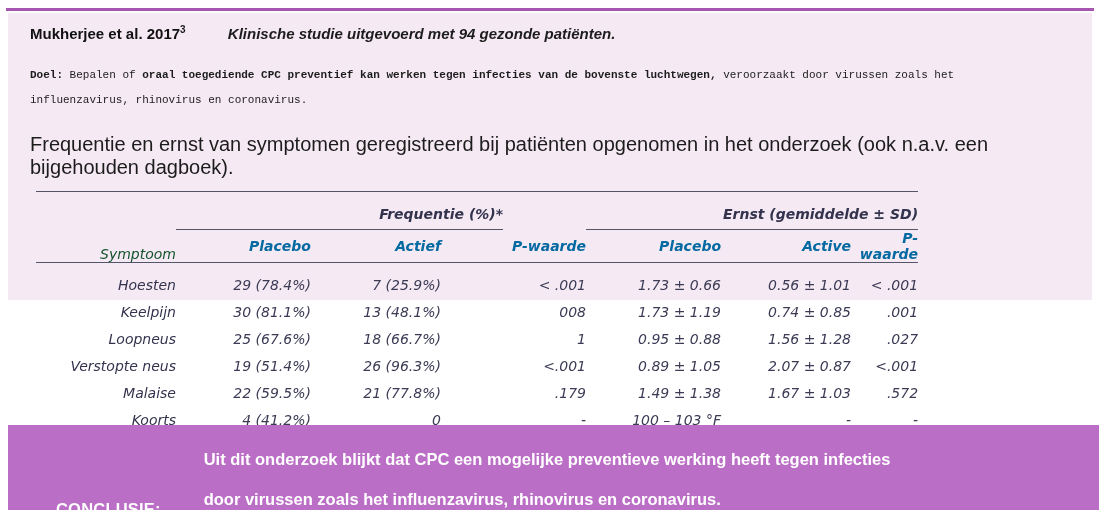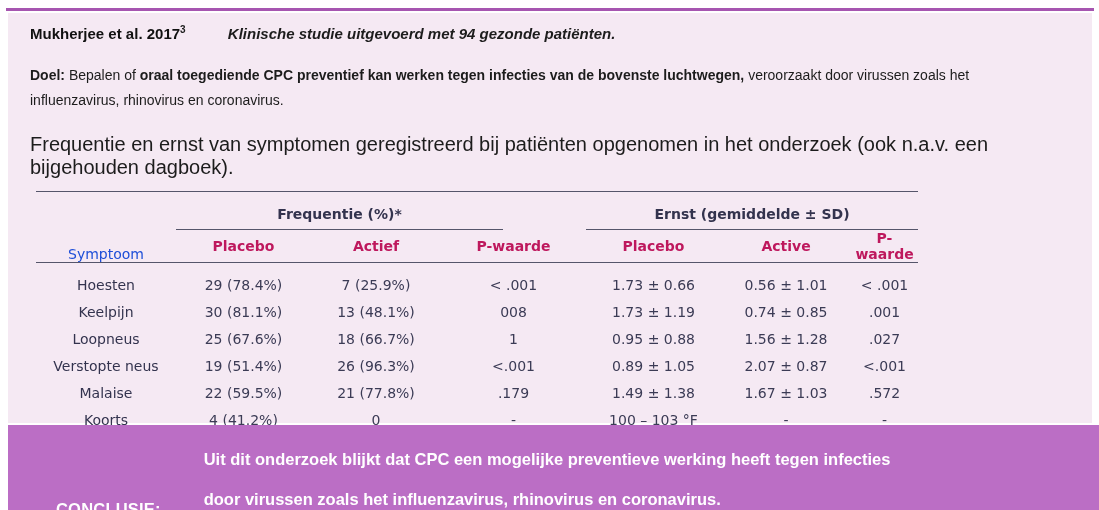--- a/index.html
+++ b/index.html
@@ -13,74 +13,75 @@
   }
   .top-rule {
     position: absolute;
     top: 8px; left: 6px; right: 5px;
     height: 3px;
     background: #a655b0;
   }
   .pink-box {
     position: absolute;
     top: 13px; left: 8px;
-    width: 1084px; height: 410px;
+    width: 1084px; height: 287px;
     background: #f5e9f3;
     box-sizing: border-box;
     padding: 11px 28px 0 22px;
     color: #1c1c1c;
   }
   .title-line { font-size: 15px; margin: 0 0 21px 0; }
   .study-name { font-weight: bold; color: #111; }
   .study-ref { font-size: 10px; vertical-align: super; font-weight: bold; }
   .study-desc { font-weight: bold; font-style: italic; margin-left: 38px; }
-  .doel-par { font-size: 14px; line-height: 25px; margin: 0 14px 20px 0; max-width: 1010px; }
+  .doel-par { font-size: 11px; line-height: 25px; margin: 0 14px 20px 0; max-width: 1010px; font-family: Liberation Mono, monospace; }
   .b { font-weight: bold; }
   .intro-par { font-size: 20px; margin: 0 0 12px 0; }
 
   table.data {
     border-collapse: collapse;
     table-layout: fixed;
     width: 882px;
     margin-left: 6px;
     font-family: "DejaVu Sans", sans-serif;
     font-size: 14px;
     color: #3b3b55;
     border-top: 1.5px solid #55556a;
   }
   table.data th, table.data td {
-    text-align: center;
+    text-align: right;
     font-weight: normal;
     padding: 0;
     vertical-align: middle;
+    font-style: italic;
   }
   .col-symptom   { width: 140px; }
   .col-fplacebo  { width: 135px; }
   .col-factief   { width: 130px; }
   .col-fp        { width: 145px; }
   .col-eplacebo  { width: 135px; }
   .col-eactive   { width: 130px; }
   .col-ep        { width: 67px;  }
 
   tr.group-row th { height: 38px; vertical-align: bottom; }
   th.symptoom-h {
-    font-weight: bold; color: #1d4ed8;
+    font-weight: bold; color: #14532d;
     vertical-align: top; padding-top: 12px;
     border-bottom: 1.5px solid #55556a;
   }
   .group-label {
     display: block;
     font-weight: bold; color: #33334e;
     border-bottom: 1.2px solid #55556a;
     padding-bottom: 7px;
   }
   .group-freq .group-label { margin-right: 83px; }
   tr.sub-row th {
     height: 30px;
-    font-weight: bold; color: #be185d;
+    font-weight: bold; color: #0369a1;
     border-bottom: 1.5px solid #55556a;
   }
   tbody td { height: 27px; }
   tbody tr:first-child td { padding-top: 8px; }
   tbody tr:last-child td { padding-bottom: 9px; border-bottom: 1.5px solid #55556a; }
   td.symptom-cell { font-weight: bold; color: #33334e; }
 
   .footnote {
     font-size: 12.5px;
     color: #2b2b38;

